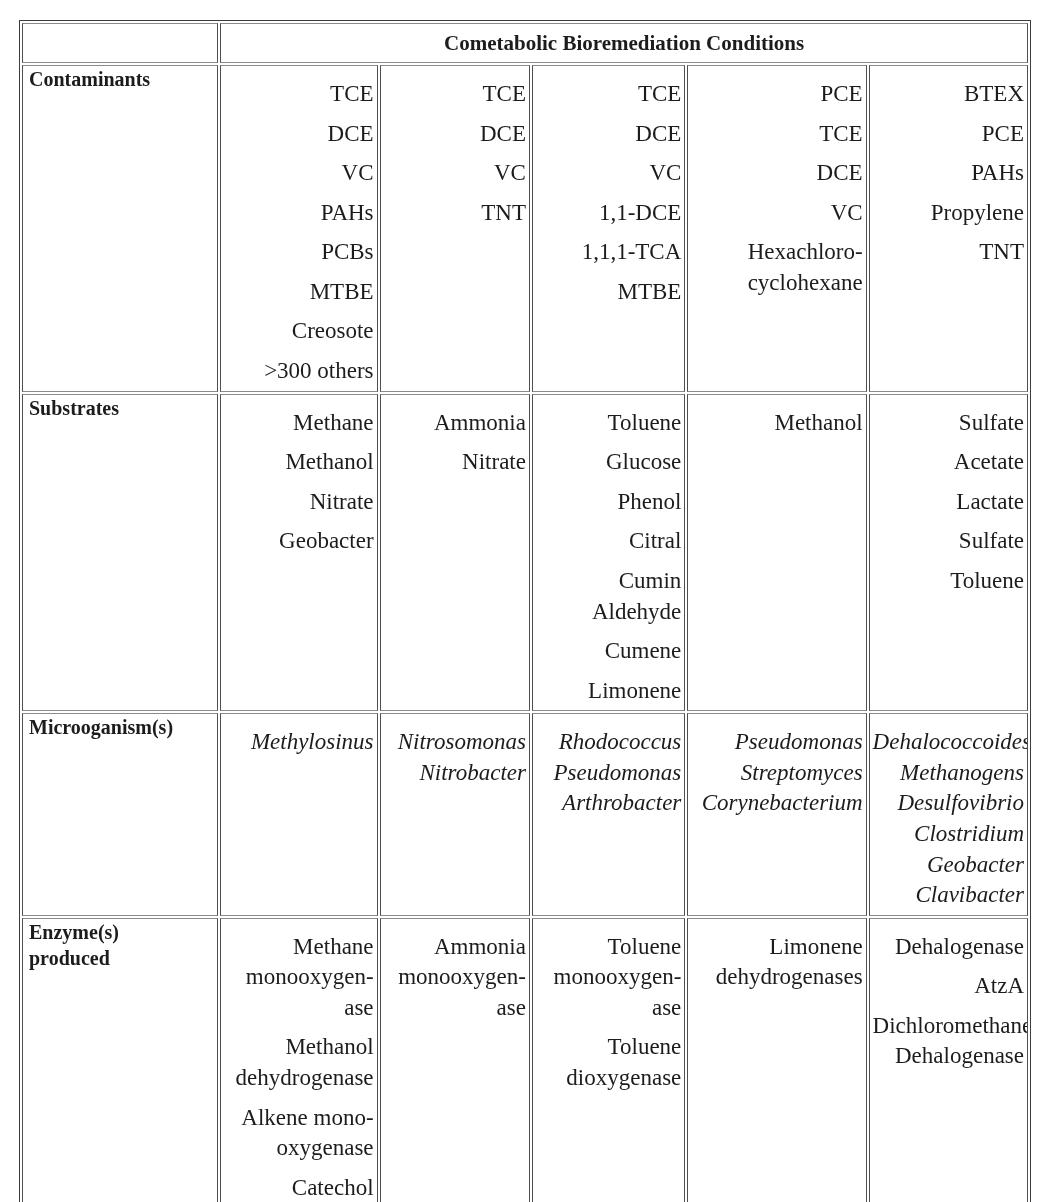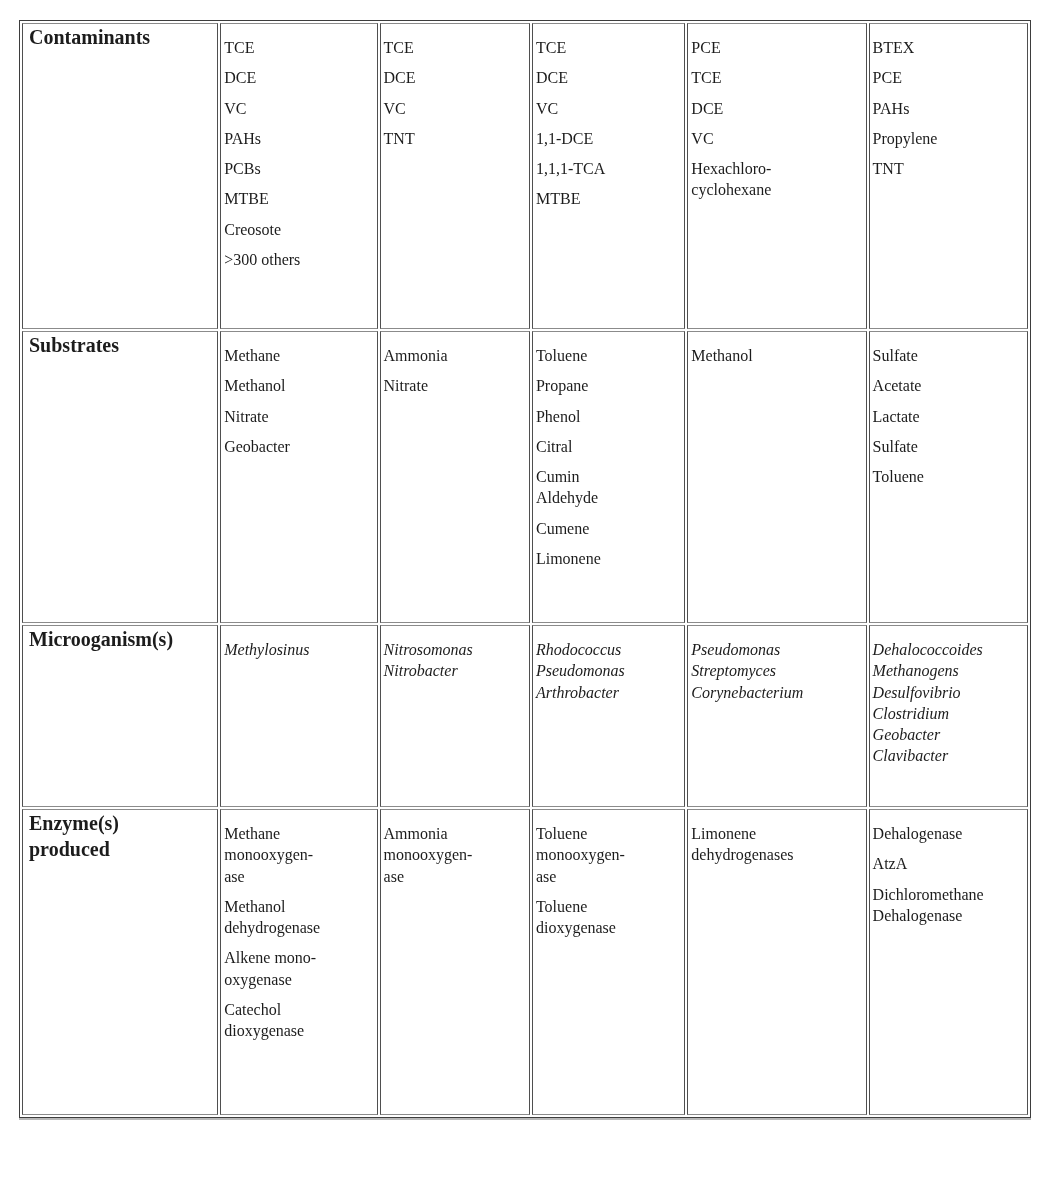--- a/index.html
+++ b/index.html
@@ -48,22 +48,22 @@
   }
   td.corner-cell { height: auto; }
   td.label-cell {
     font-weight: bold;
     font-size: 20px;
     padding: 0 6px;
     line-height: 1.3;
     white-space: pre-line;
   }
   td.cell {
-    text-align: left;
-    font-size: 16px;
+    text-align: right;
+    font-size: 23px;
     padding: 4px 3px;
   }
   td.cell p.item {
     margin: 9px 0 0 0;
     line-height: 1.33;
     white-space: pre-line;
   }
   td.cell.italic p.item { font-style: italic; }
   tr.r-contaminants td { height: 296px; }
   tr.r-substrates  td { height: 282px; }
@@ -78,20 +78,24 @@
     <colgroup>
       <col style="width:19.7%">
       <col style="width:15.8%">
       <col style="width:15.1%">
       <col style="width:15.4%">
       <col style="width:18.0%">
       <col style="width:16.0%">
     </colgroup>
 
     <tbody>
+        <tr class="r-title">
+      <td class="corner-cell"></td>
+      <td class="title-cell" colspan="5">Cometabolic Bioremediation Conditions</td>
+    </tr>
 
 
     <tr class="r-contaminants">
       <td class="label-cell">Contaminants</td>
       <td class="cell">
             <p class="item">TCE</p>
             <p class="item">DCE</p>
             <p class="item">VC</p>
             <p class="item">PAHs</p>
             <p class="item">PCBs</p>
@@ -137,21 +141,21 @@
             <p class="item">Methanol</p>
             <p class="item">Nitrate</p>
             <p class="item">Geobacter</p>
           </td>
       <td class="cell">
             <p class="item">Ammonia</p>
             <p class="item">Nitrate</p>
           </td>
       <td class="cell">
             <p class="item">Toluene</p>
-            <p class="item">Propane</p>
+            <p class="item">Glucose</p>
             <p class="item">Phenol</p>
             <p class="item">Citral</p>
             <p class="item">Cumin
 Aldehyde</p>
             <p class="item">Cumene</p>
             <p class="item">Limonene</p>
           </td>
       <td class="cell">
             <p class="item">Methanol</p>
           </td>

